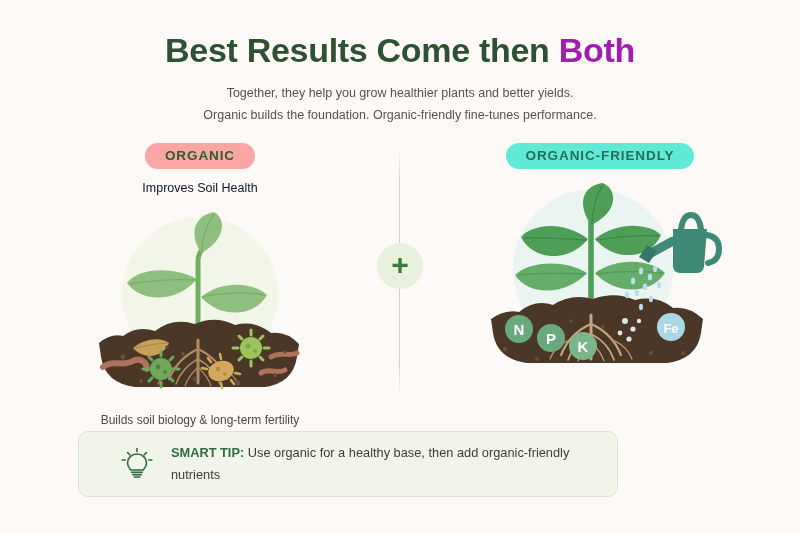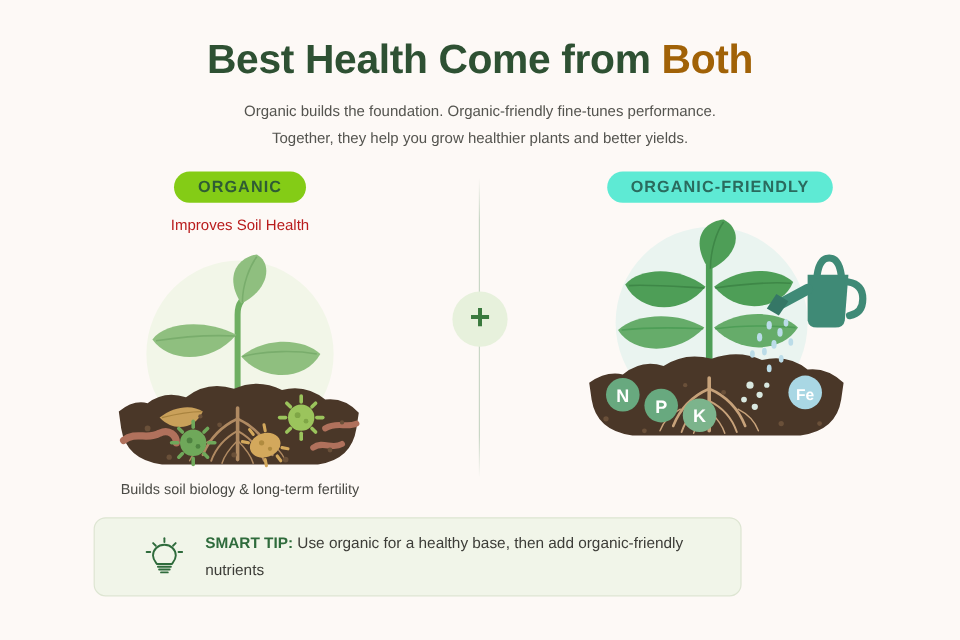--- a/index.html
+++ b/index.html
@@ -33,21 +33,21 @@
     text-align: center;
   }
 
   .title {
     font-size: 34px;
     font-weight: bold;
     color: #2e5133;
     letter-spacing: -0.3px;
     line-height: 1.18;
   }
-  .title .accent { color: #a16207; margin-top: 44px; }
+  .title .accent { color: #a21caf; margin-top: 44px; }
 
   .subtitle {
     margin-top: 13px;
     font-size: 12.5px;
     color: #54544f;
     line-height: 1.72;
   }
 
   
   .columns {
@@ -65,39 +65,39 @@
   }
 
   .badge {
     display: inline-block;
     padding: 5px 20px 6px;
     border-radius: 20px;
     font-size: 13.5px;
     font-weight: bold;
     letter-spacing: 0.9px;
   }
-  .badge-organic { background: #84cc16; color: #2f5c34; }
+  .badge-organic { background: #fca5a5; color: #2f5c34; }
   .badge-friendly { background: #5eead4; color: #2a6b5e; }
 
   .col-sub {
     margin-top: 12px;
     font-size: 12.5px;
-    color: #b91c1c;
+    color: #0f172a;
   }
 
   .art-wrap {
     margin-top: 12px;
     width: 250px;
     height: 190px;
     position: relative;
   }
   .art-wrap svg { display: block; width: 100%; height: 100%; }
 
   .col-caption {
-    margin-top: 4px;
+    margin-top: 16px;
     font-size: 12px;
     color: #4a4a45;
   }
 
   
   .divider {
     position: absolute;
     left: 399px;
     top: 148px;
     width: 1px;
@@ -157,24 +157,24 @@
     font-weight: bold;
     color: #2f6b3c;
   }
 </style>
 </head>
 <body>
 
 <div id="infographic">
 
   <div class="header">
-    <div class="title"><span>Best Health Come from </span><span class="accent">Both</span></div>
+    <div class="title"><span>Best Results Come then </span><span class="accent">Both</span></div>
     <div class="subtitle">
+      <div>Together, they help you grow healthier plants and better yields.</div>
       <div>Organic builds the foundation. Organic-friendly fine-tunes performance.</div>
-      <div>Together, they help you grow healthier plants and better yields.</div>
     </div>
   </div>
 
   <div class="columns">
 
     <div class="col">
       <div class="badge badge-organic">ORGANIC</div>
       <div class="col-sub">Improves Soil Health</div>
 
       <div class="art-wrap">

